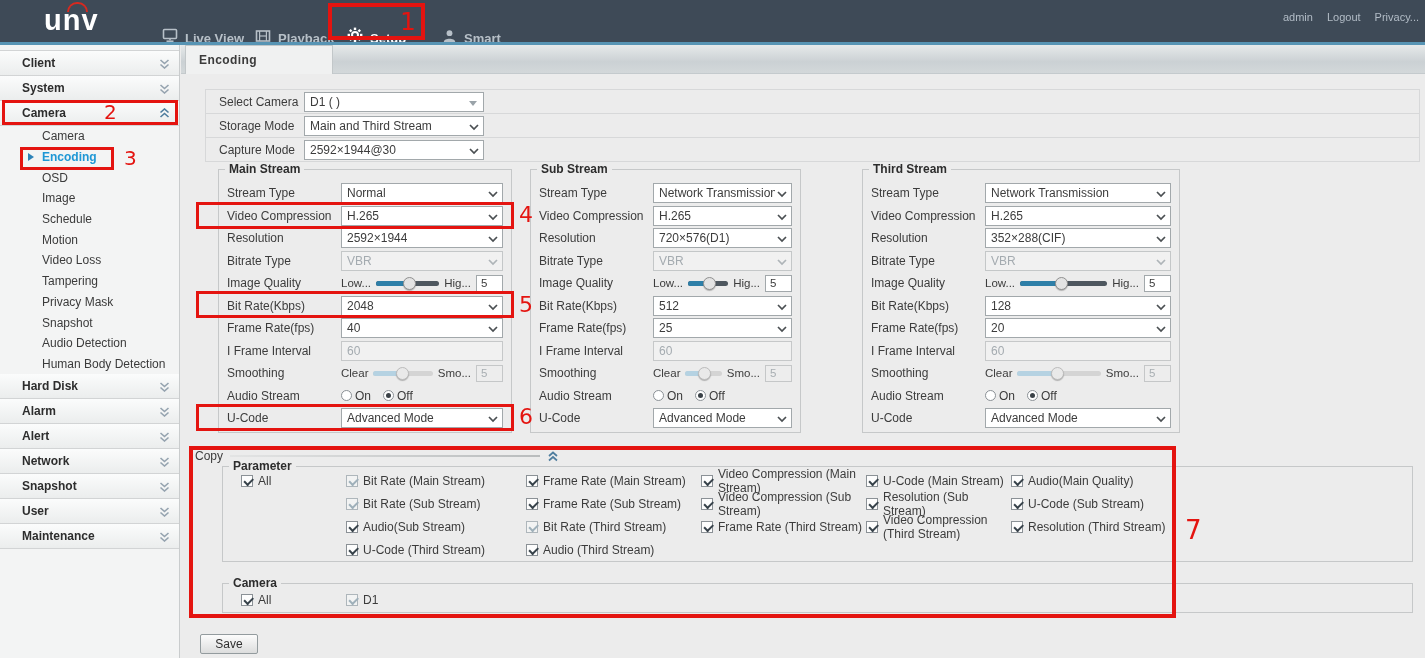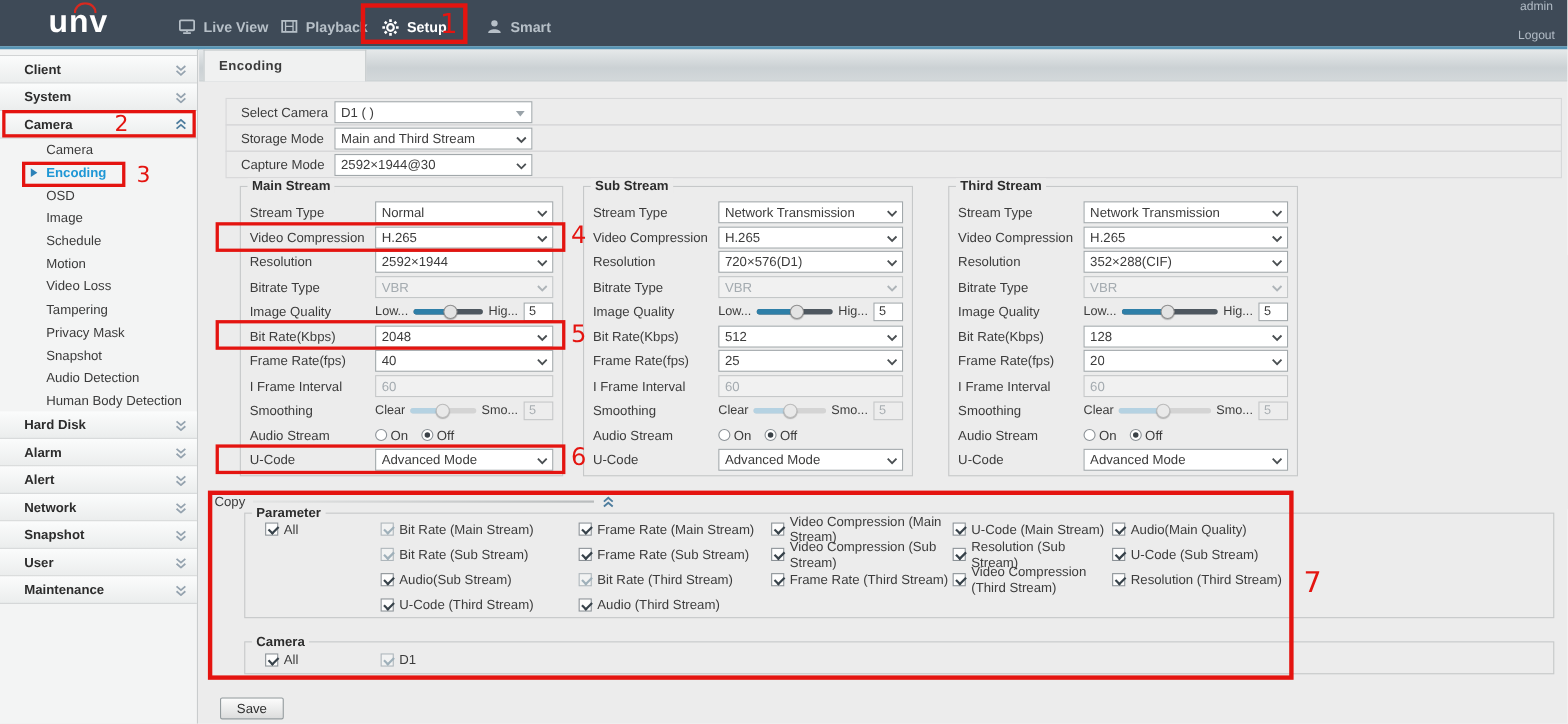--- a/index.html
+++ b/index.html
@@ -5,25 +5,25 @@
   html,body{margin:0;padding:0;}
   #page{position:relative;width:1425px;height:658px;background:#ececec;overflow:hidden;
         font-family:"Liberation Sans",sans-serif;font-size:12px;color:#3c3c3c;}
 
   
   .navbar{position:absolute;left:0;top:0;width:100%;height:42px;background:#3e4a57;}
   .accent-line{position:absolute;left:0;top:42px;width:100%;height:3px;background:#5794b4;}
   .logo{position:absolute;left:44px;top:4px;color:#fff;font-size:29px;font-weight:bold;letter-spacing:1px;}
   .logo-arc{position:absolute;left:23px;top:-2px;width:17px;height:8px;border:2.5px solid #d8291f;
             border-bottom:none;border-radius:10px 10px 0 0;}
-  .nav-item{position:absolute;top:17px;height:42px;display:flex;align-items:flex-start;gap:7px;
+  .nav-item{position:absolute;top:4px;height:42px;display:flex;align-items:flex-end;gap:7px;
             color:#b7c0c8;font-size:13px;font-weight:bold;cursor:pointer;}
   .nav-item.active{color:#fff;}
   .nav-links{position:absolute;right:6px;top:0;height:34px;display:flex;gap:14px;align-items:center;
-             color:#b2bcc6;font-size:11px;flex-direction:column;}
+             color:#b2bcc6;font-size:11px;}
   .nav-links span{cursor:pointer;}
 
   
   .sidebar{position:absolute;left:0;top:45px;width:180px;bottom:0;background:#f3f4f4;
            border-right:1px solid #c9cccd;box-sizing:border-box;}
   #sidebar-list{margin-top:5px;border-top:1px solid #d2d4d5;}
   .acc-header{height:25px;box-sizing:border-box;display:flex;align-items:center;
               padding:0 9px 0 22px;background:linear-gradient(#fbfcfc,#ebeded);
               border-bottom:1px solid #d2d4d5;font-weight:bold;color:#2d2d2d;cursor:pointer;}
   .acc-chevron{margin-left:auto;display:flex;align-items:center;}
@@ -614,21 +614,21 @@
             <div class="dd">
               <span class="dd-text">Advanced Mode</span>
               <span class="dd-caret"><svg width="10" height="7" viewBox="0 0 10 7">
                   <polyline points="1,1 5,5 9,1" fill="none" stroke="#4a4f52" stroke-width="1.7"></polyline>
                 </svg></span>
             </div>
           </div>
         </div>
       </div>
     </div>
-    <div class="fs stream-fs" style="left: 530px; width: 300px;">
+    <div class="fs stream-fs" style="left: 530px; width: 271px;">
       <span class="fs-legend">Sub Stream</span>
       <div class="fs-rows">
         <div class="fs-row">
           <span class="fs-label">Stream Type</span>
           <div class="fs-ctrl">
             <div class="dd">
               <span class="dd-text">Network Transmission</span>
               <span class="dd-caret"><svg width="10" height="7" viewBox="0 0 10 7">
                   <polyline points="1,1 5,5 9,1" fill="none" stroke="#4a4f52" stroke-width="1.7"></polyline>
                 </svg></span>

